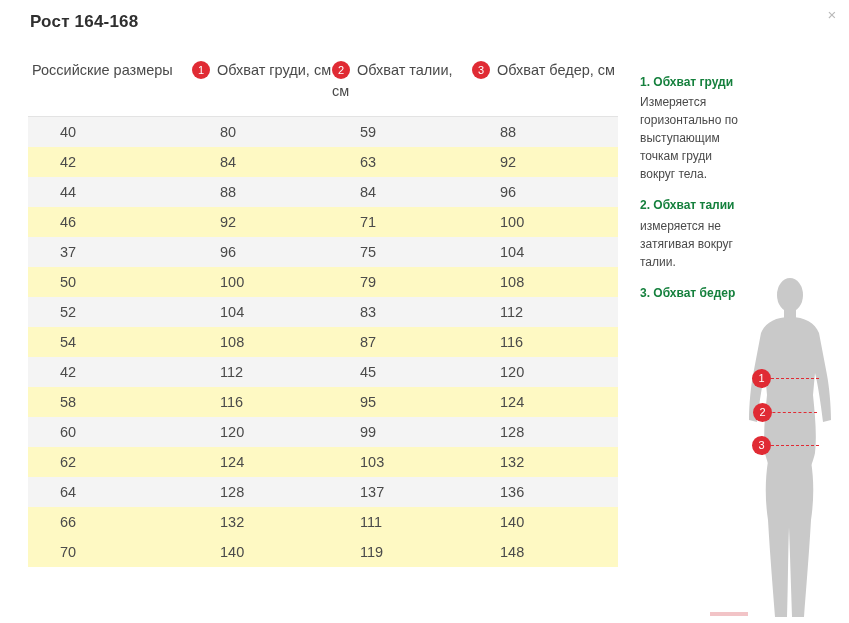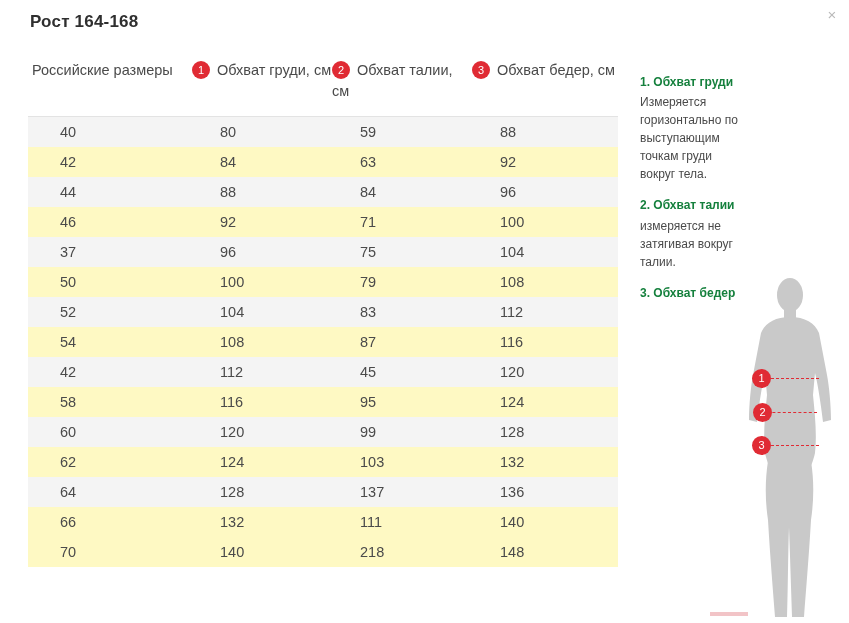--- a/index.html
+++ b/index.html
@@ -288,21 +288,21 @@
         </tr>
         <tr class="even">
           <td class="c0">66</td>
           <td class="c1">132</td>
           <td class="c2">111</td>
           <td class="c3">140</td>
         </tr>
         <tr class="even">
           <td class="c0">70</td>
           <td class="c1">140</td>
-          <td class="c2">218</td>
+          <td class="c2">119</td>
           <td class="c3">148</td>
         </tr>
       </tbody>
     </table>
   </div>
 
   <div class="side">
 
     <div class="side-block">
       <div class="sb-title">1. Обхват груди</div>

